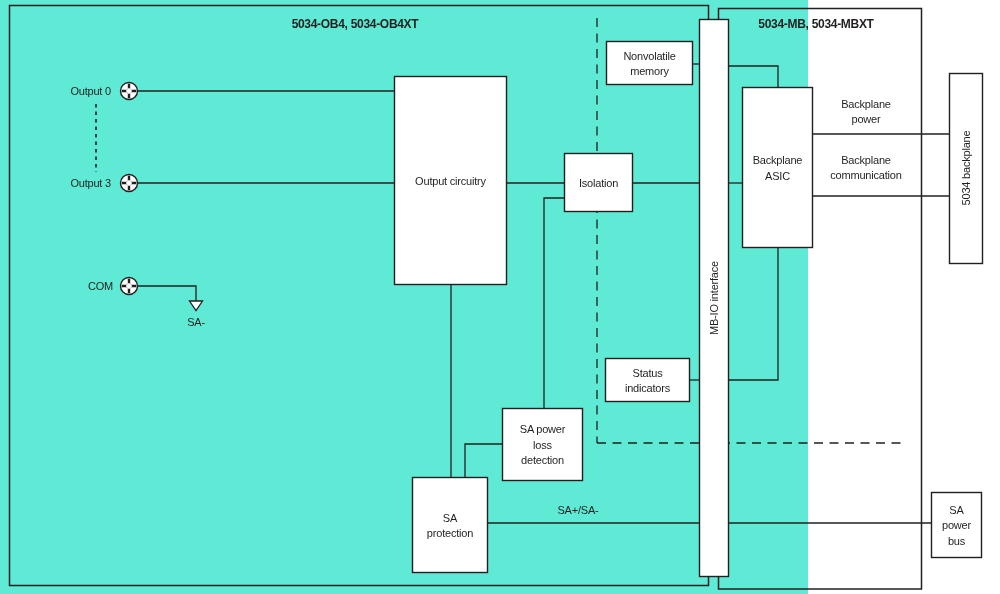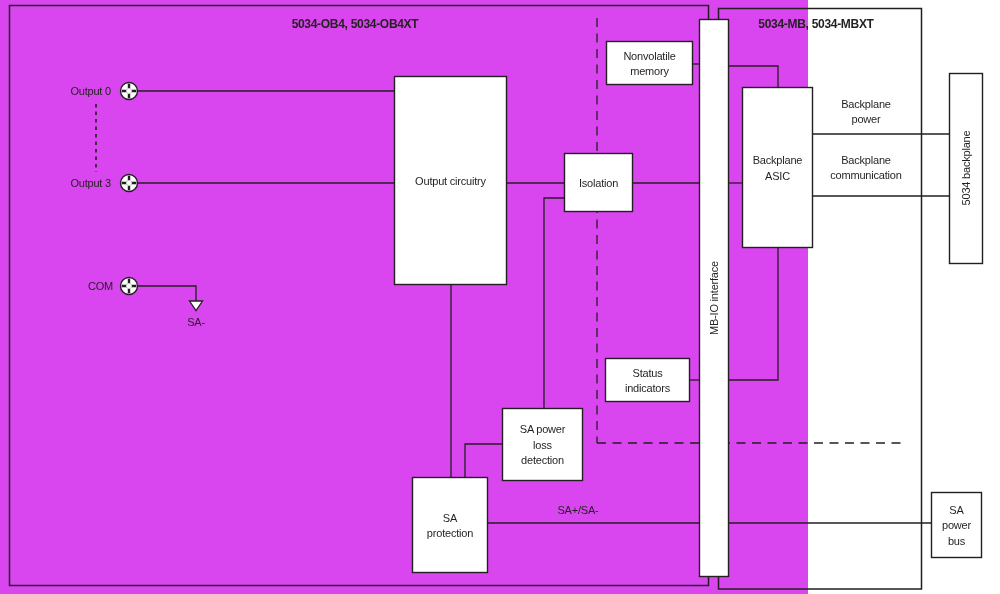--- a/index.html
+++ b/index.html
@@ -1,20 +1,20 @@
 <!DOCTYPE html>
 <html><head>
 <meta charset="utf-8">
 <style>
   html, body { margin: 0; padding: 0; background: #ffffff; }
   .stage {
     position: relative;
     width: 808px;
     height: 594px;
-    background: #d946ef;
+    background: #5eead4;
     font-family: "Liberation Sans", "DejaVu Sans", sans-serif;
   }
   svg { display: block; }
   .lbl {
     font-family: "Liberation Sans", "DejaVu Sans", sans-serif;
     font-size: 11px;
     letter-spacing: -0.2px;
     fill: #231f20;
   }
   .ttl {

